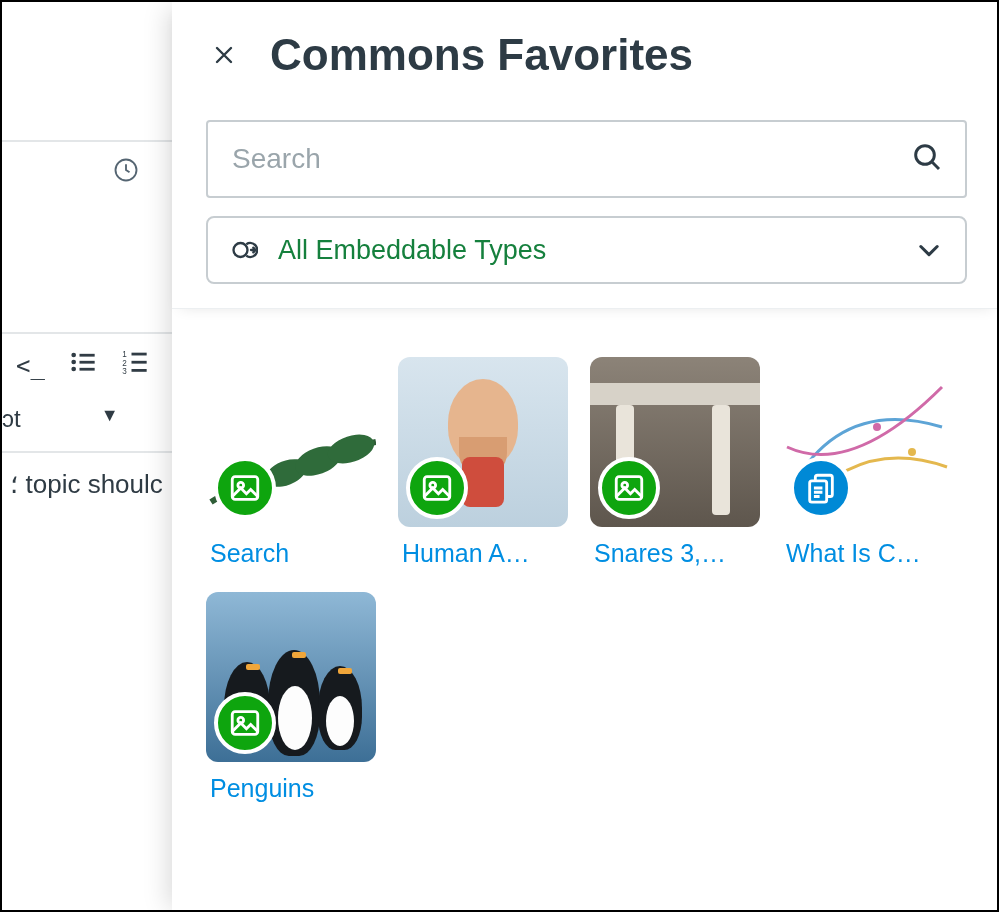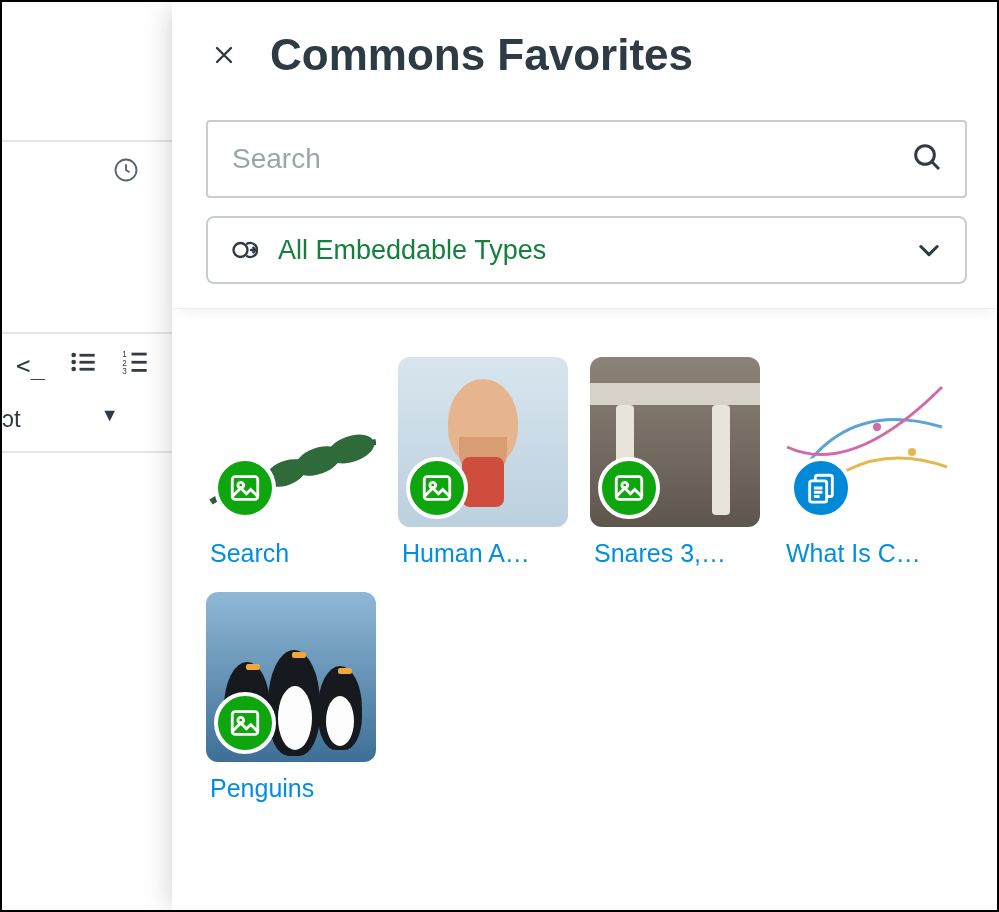--- a/index.html
+++ b/index.html
@@ -232,20 +232,21 @@
           <text x="1" y="22" font-size="7" font-family="Arial">3</text>
             <rect x="9" y="18" width="13" height="2.4"></rect>
         </svg>
       </span>
     </div>
     <div class="bg-select-row">
       <span>ɔt</span>
       <span class="caret">▼</span>
     </div>
     <hr class="bg-hr">
+    <div class="bg-text">؛ topic shoulc</div>
   </div>
 
   <div class="panel">
     <div class="panel-header">
       <div class="panel-title-row">
         <button class="close-btn">
           <svg viewBox="0 0 24 24" fill="none" stroke="currentColor" stroke-width="2.4" stroke-linecap="round">
             <path d="M5 5l14 14M19 5L5 19"></path>
           </svg>
         </button>

